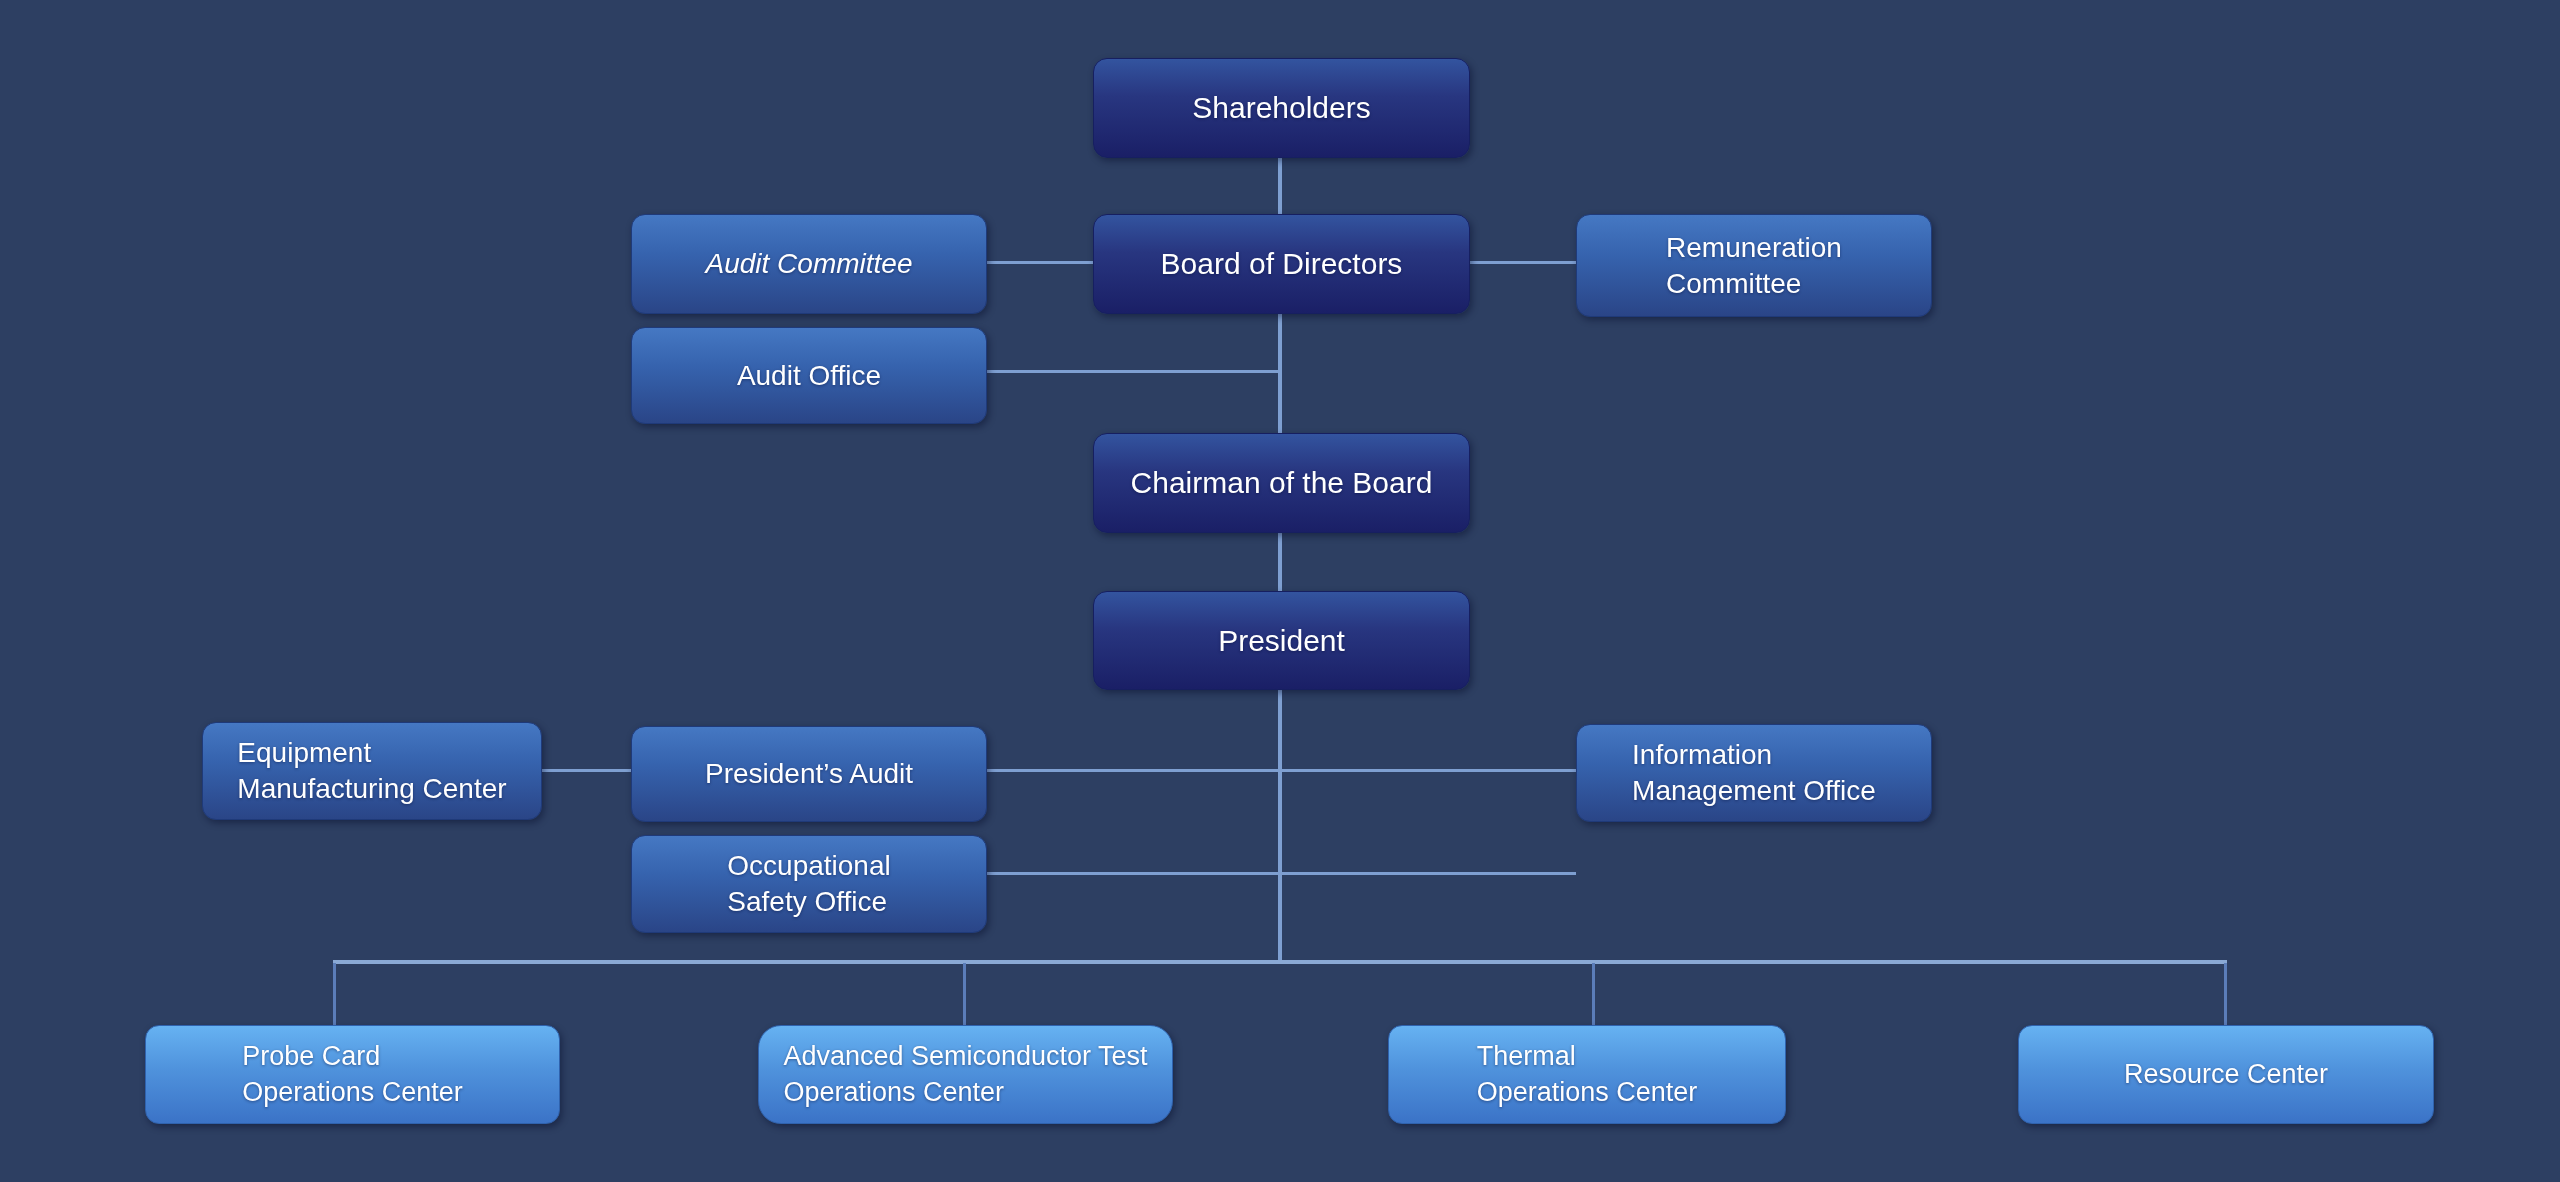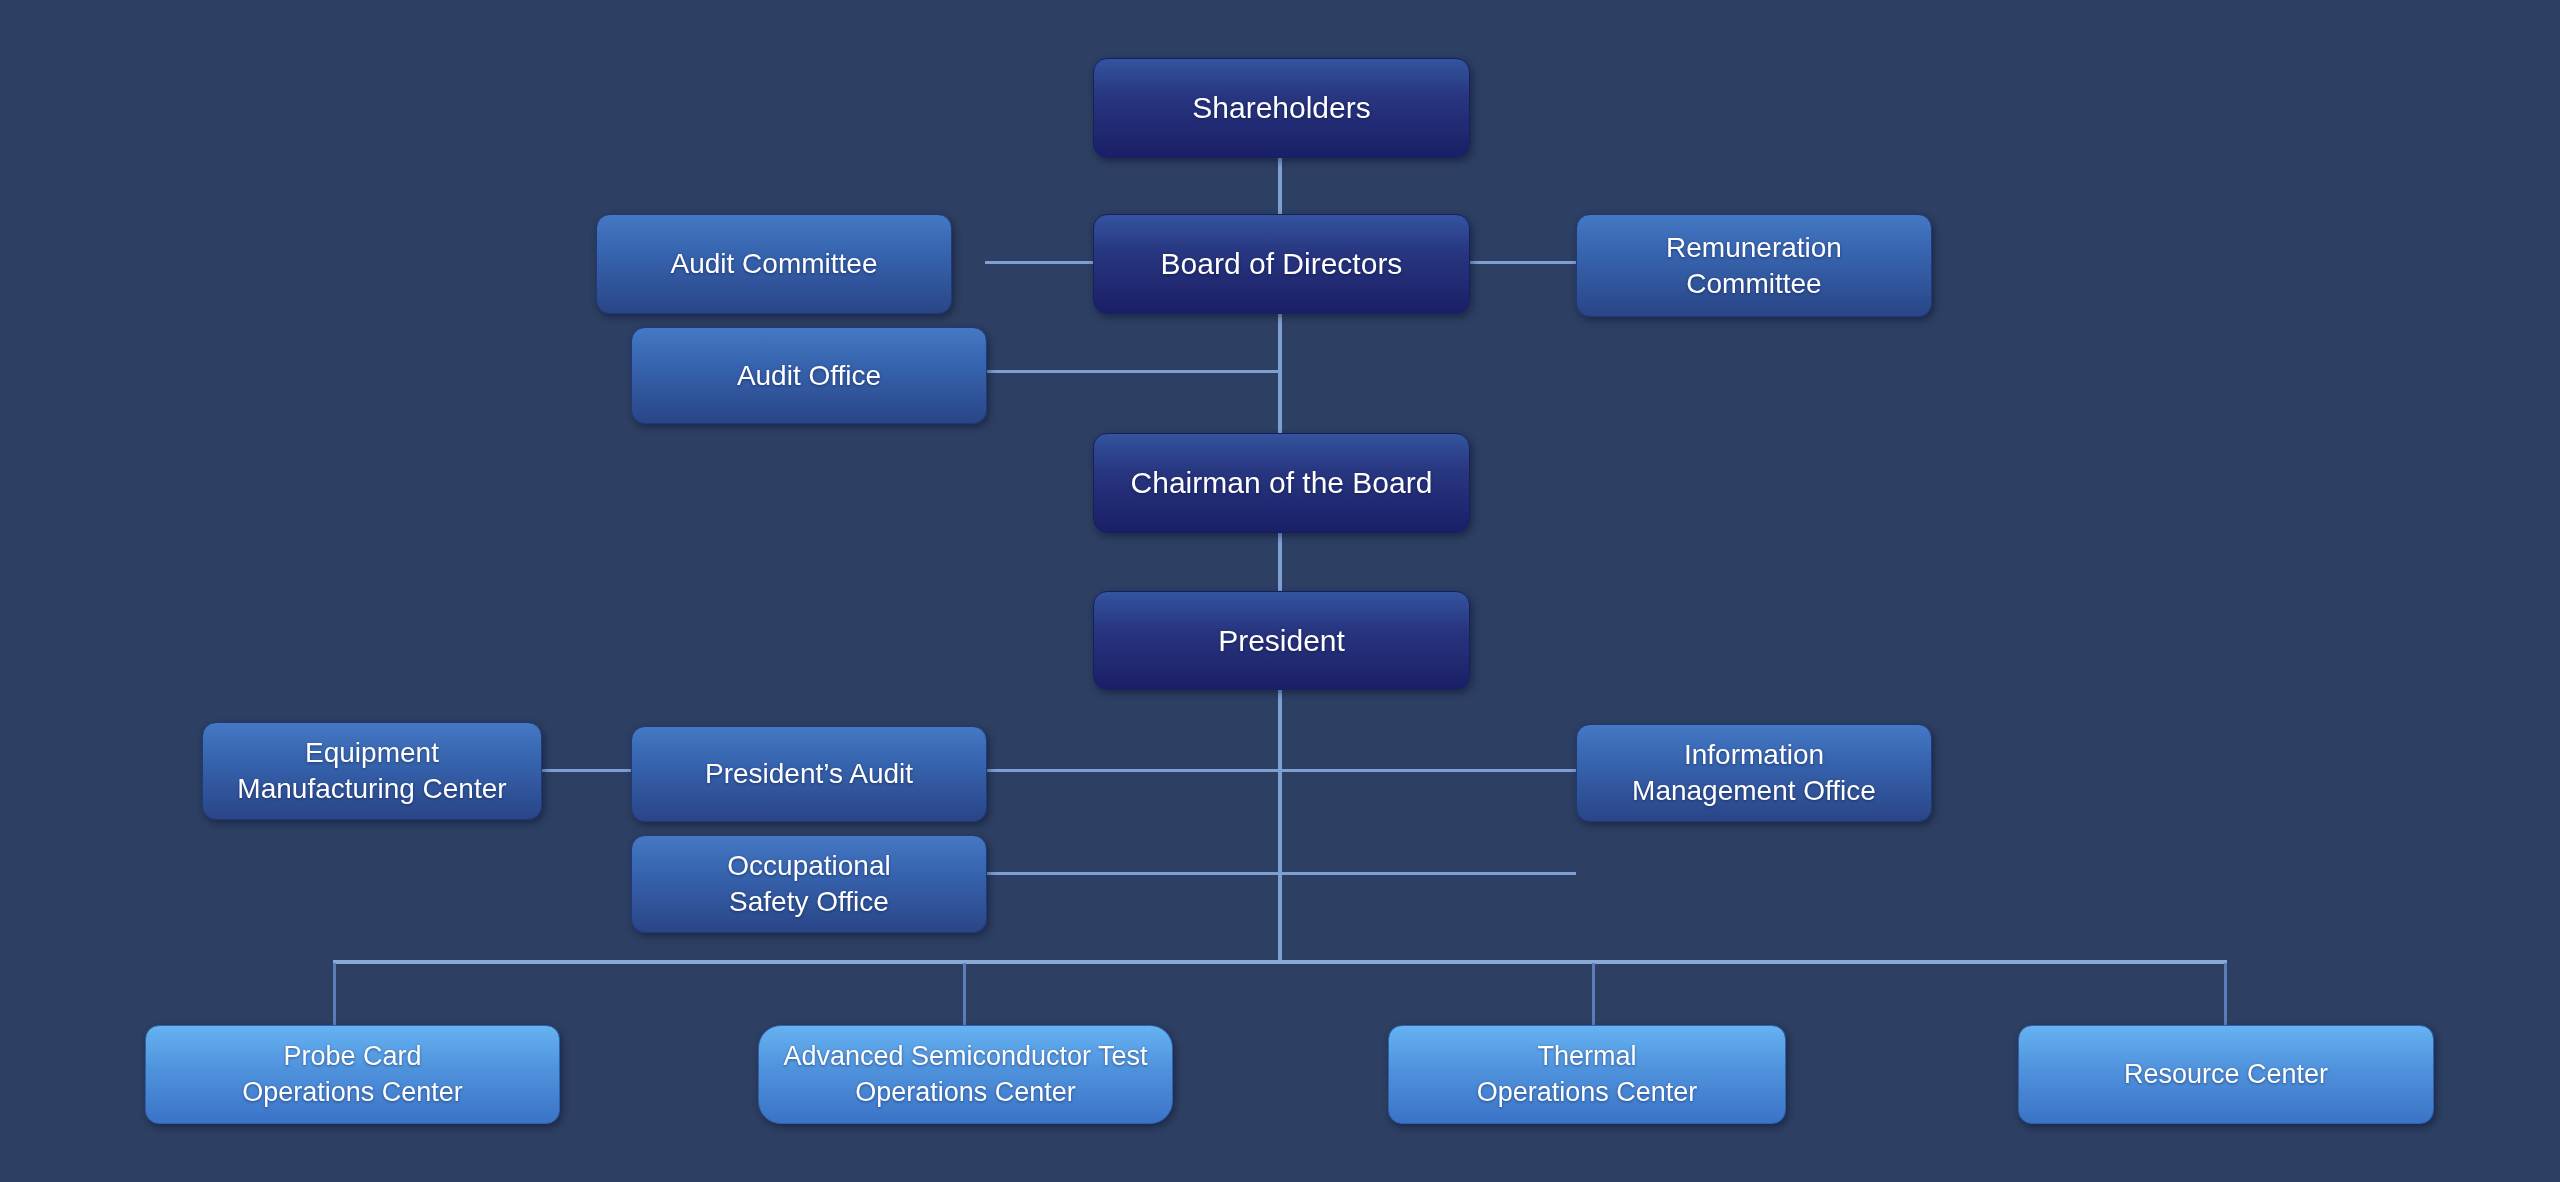--- a/index.html
+++ b/index.html
@@ -26,21 +26,21 @@
   #c11 { left: 333px;  top: 960px;  width: 1894px; height: 4px;   background:#8aa9d5; }
   #c12 { left: 333px;  top: 963px;  width: 3px;    height: 62px;  }
   #c13 { left: 963px;  top: 963px;  width: 3px;    height: 62px;  }
   #c14 { left: 1592px; top: 963px;  width: 3px;    height: 62px;  }
   #c15 { left: 2224px; top: 963px;  width: 3px;    height: 62px;  }
 
   
   .node {
     position: absolute;
     display: flex; align-items: center; justify-content: center;
-    text-align: center; color: #ffffff;
+    text-align: left; color: #ffffff;
     white-space: pre-line;
     border-radius: 14px;
     box-shadow: 2px 3px 7px rgba(4, 10, 40, 0.45);
     text-shadow: 0 1px 3px rgba(0, 10, 50, 0.45);
   }
   .tier-dark {
     background: linear-gradient(180deg, #33549f 0%, #283680 38%, #1a1f66 100%);
     border: 1px solid #161f60;
     font-size: 30px;
   }
@@ -49,21 +49,21 @@
     border: 1px solid #1f3a79;
     font-size: 28px; line-height: 1.28;
   }
   .tier-light {
     background: linear-gradient(180deg, #66b2f2 0%, #4f92dc 45%, #3b73c7 100%);
     border: 1px solid #2f62ad;
     font-size: 27px; line-height: 1.3;
   }
 
   #shareholders       { left: 1093px; top: 58px;   width: 375px; height: 98px;  }
-  #audit-committee    { left: 596px;  top: 214px;  width: 354px; height: 98px;  }
+  #audit-committee    { left: 631px;  top: 214px;  width: 354px; height: 98px; font-style: italic;  }
   #board-of-directors { left: 1093px; top: 214px;  width: 375px; height: 98px;  }
   #remuneration       { left: 1576px; top: 214px;  width: 354px; height: 101px; }
   #audit-office       { left: 631px;  top: 327px;  width: 354px; height: 95px;  }
   #chairman           { left: 1093px; top: 433px;  width: 375px; height: 98px;  }
   #president          { left: 1093px; top: 591px;  width: 375px; height: 97px;  }
   #emc                { left: 202px;  top: 722px;  width: 338px; height: 96px;  }
   #presidents-office  { left: 631px;  top: 726px;  width: 354px; height: 94px;  }
   #oso                { left: 631px;  top: 835px;  width: 354px; height: 96px;  }
   #imo                { left: 1576px; top: 724px;  width: 354px; height: 96px;  }
   #ipo                { left: 1576px; top: 833px;  width: 354px; height: 97px;  }

